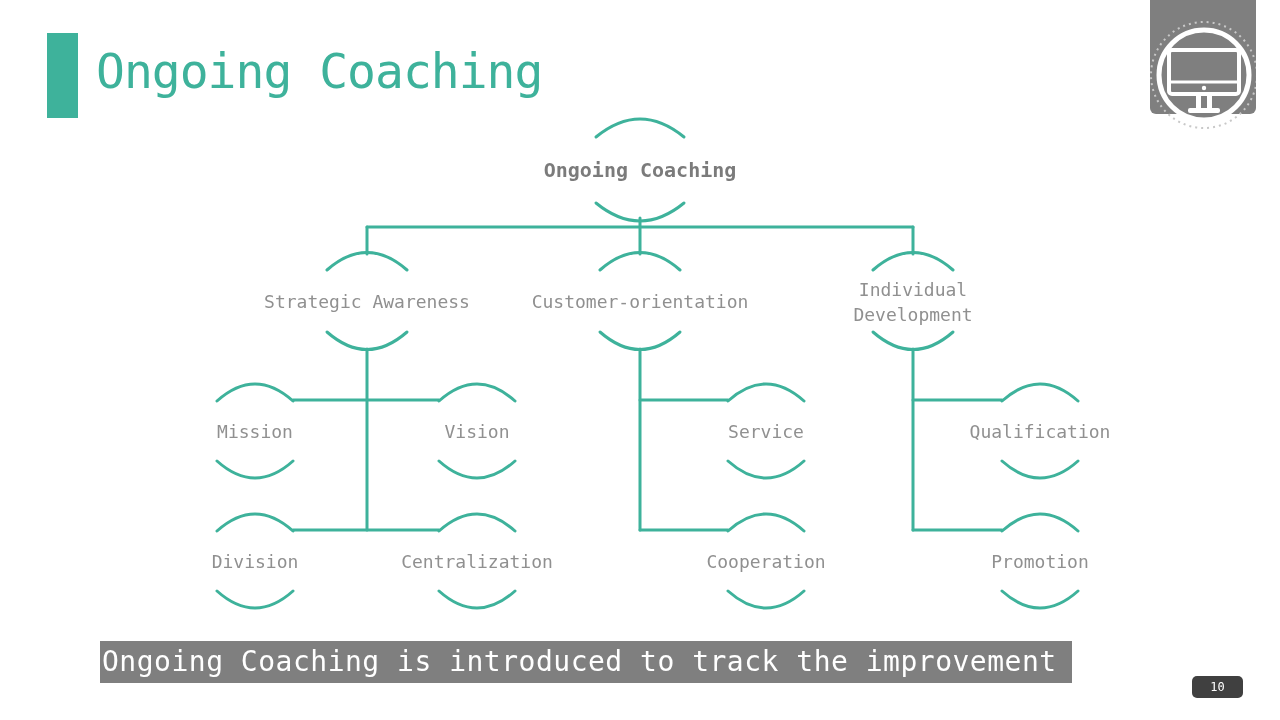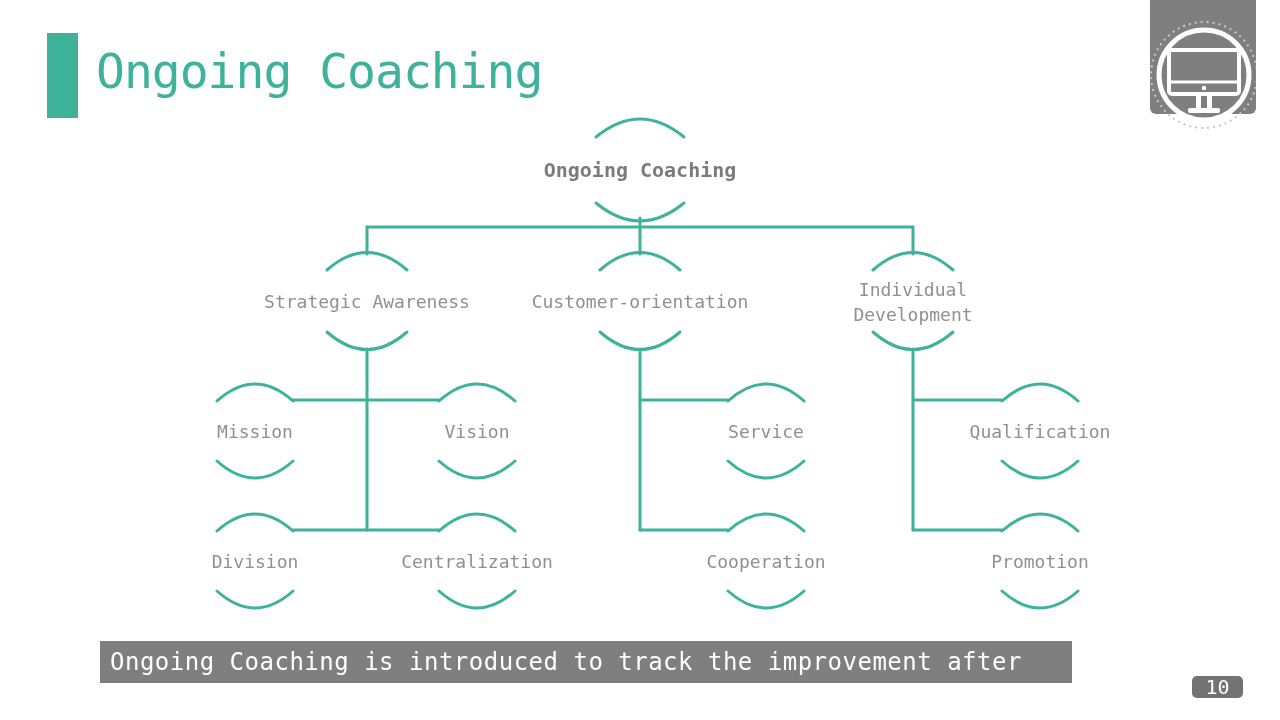--- a/index.html
+++ b/index.html
@@ -19,27 +19,27 @@
   }
   .corner-icon{position:absolute;left:1150px;top:0;width:106px;height:132px;}
   .diagram{position:absolute;left:0;top:0;width:1280px;height:720px;}
   .link{stroke:#3EB29B;stroke-width:3;fill:none;stroke-linecap:round;}
   .arc{stroke:#3EB29B;stroke-width:3;fill:none;stroke-linecap:round;}
   .n-label{fill:#909090;font-family:"DejaVu Sans Mono","Liberation Mono",monospace;font-size:18px;}
   .n-label-root{fill:#7B7B7B;font-weight:bold;font-size:20px;font-family:"DejaVu Sans Mono","Liberation Mono",monospace;}
   .footer-bar{
     position:absolute;left:100px;top:641px;width:972px;height:42px;
     background:#7F7F7F;color:#ffffff;
-    font-size:24px;line-height:42px;padding-left:10px;box-sizing:border-box;
+    font-size:28px;line-height:42px;padding-left:2px;box-sizing:border-box;
     white-space:nowrap;letter-spacing:0.5px;
   }
   .page-badge{
     position:absolute;left:1192px;top:676px;width:51px;height:22px;
-    background:#737373;border-radius:5px;color:#ffffff;
-    font-size:20px;line-height:22px;text-align:center;
+    background:#404040;border-radius:5px;color:#ffffff;
+    font-size:12px;line-height:22px;text-align:center;
   }
 </style>
 </head>
 <body>
 
 <div>
 
   <div class="accent-bar"></div>
   <h1 class="slide-title">Ongoing Coaching</h1>
 

